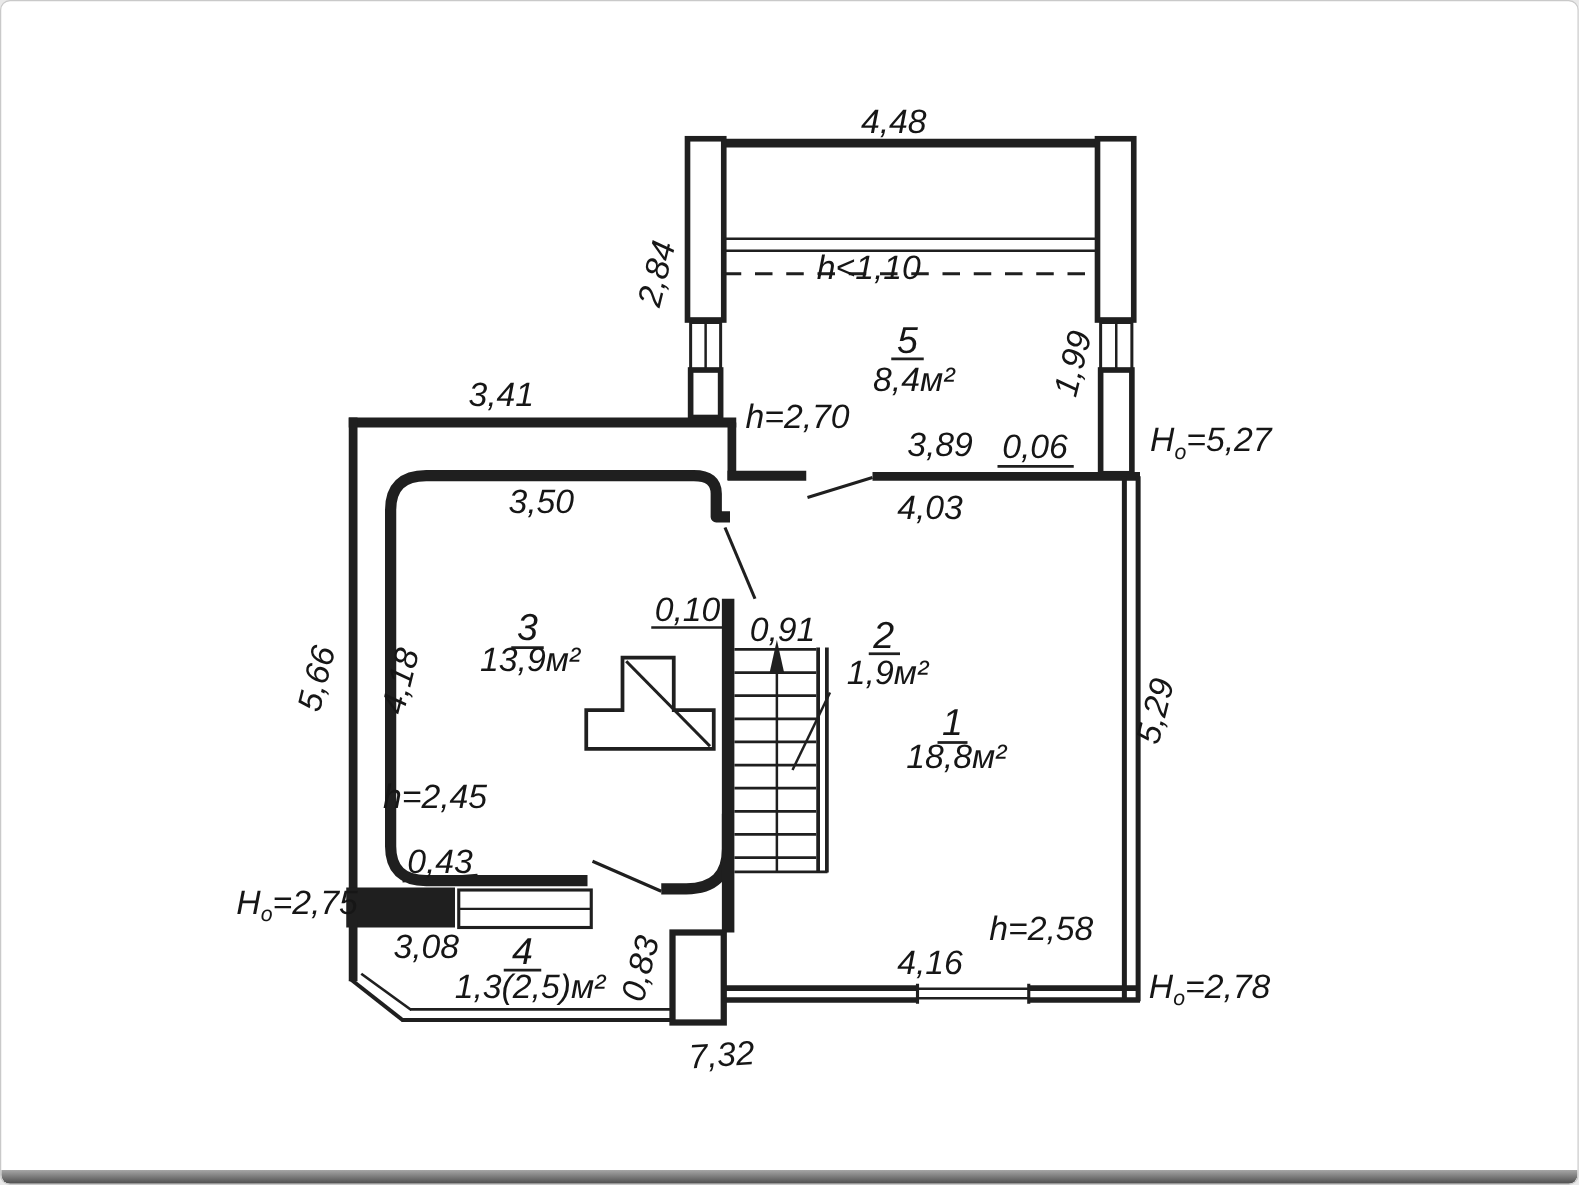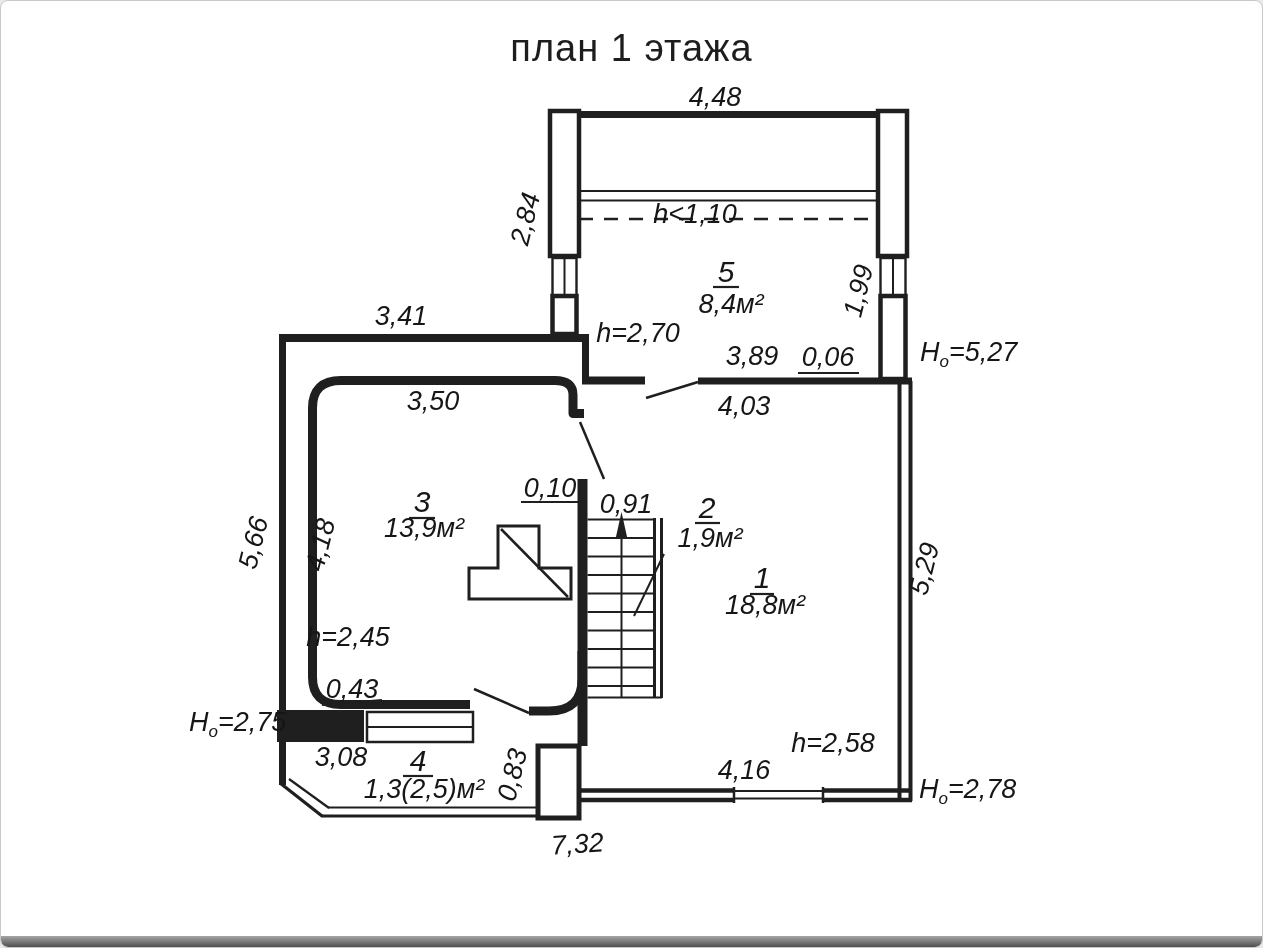--- a/index.html
+++ b/index.html
@@ -25,21 +25,20 @@
     position:absolute;left:0;right:0;bottom:0;height:11px;
     background:linear-gradient(to bottom,#a6a6a6,#4e4e4e);
     border-radius:0 0 7px 7px;
   }
 </style>
 </head>
 <body>
 
 <div class="page">
 
-  <div class="title">план 1 этажа</div>
 
   <svg class="plan" width="1263" height="948" viewBox="0 0 1263 948">
 
     <g>
       <line class="wall" stroke-width="7" x1="551" y1="113.5" x2="905" y2="113.5"></line>
       <rect class="whitebox" stroke-width="4.5" x="549" y="110" width="29" height="145"></rect>
       <rect class="whitebox" stroke-width="2.4" x="551.5" y="257" width="24" height="38"></rect>
       <line class="wall" stroke-width="2" x1="563.5" y1="257" x2="563.5" y2="295"></line>
       <rect class="whitebox" stroke-width="4.5" x="551.5" y="295" width="24" height="38"></rect>
       <rect class="whitebox" stroke-width="4.5" x="877" y="110" width="29" height="145"></rect>

